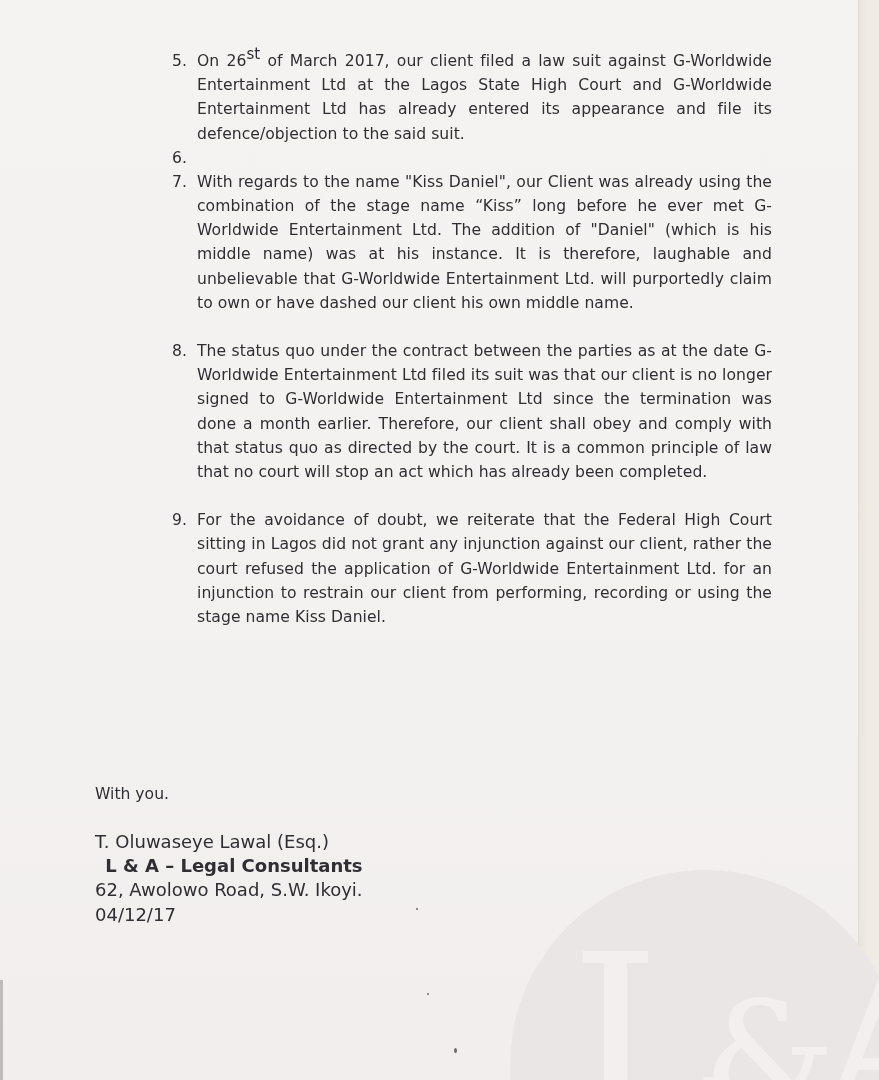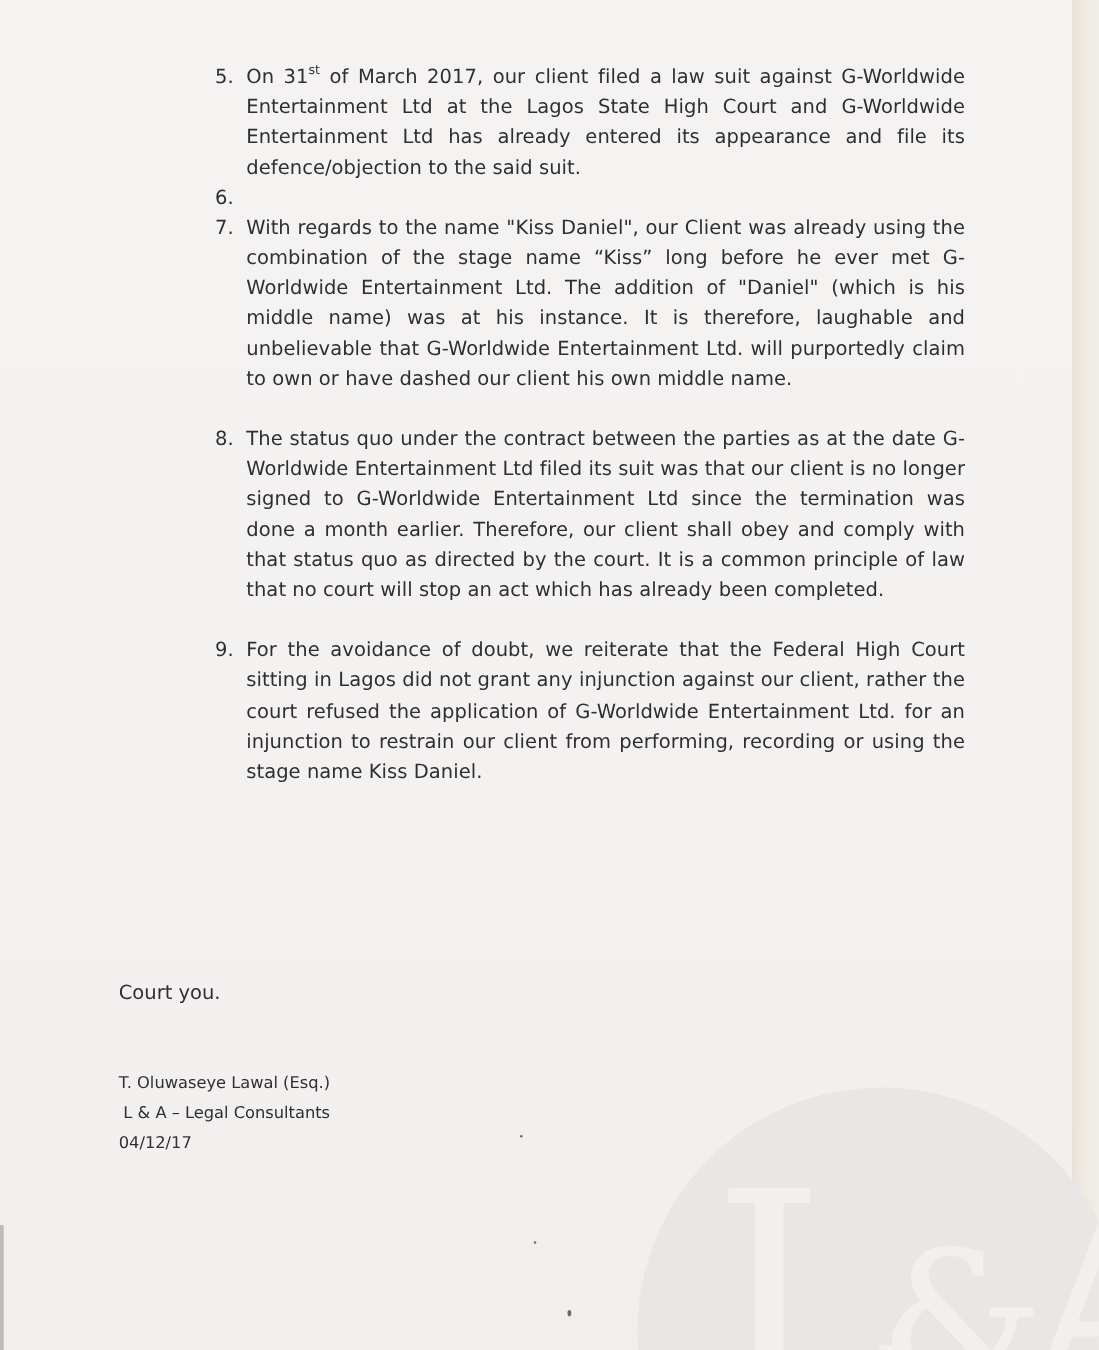--- a/index.html
+++ b/index.html
@@ -82,36 +82,36 @@
     line-height: 24.2px;
     text-align: justify;
     letter-spacing: 0.05px;
   }
   ol.points li .num {
     position: absolute;
     left: 0;
     top: 0;
   }
   ol.points li.gap { margin-top: 24px; }
-  sup { font-size: 10px; line-height: 0; position: relative; top: -1px; }
+  sup { font-size: 15px; line-height: 0; position: relative; top: -1px; }
   .closing {
     position: absolute;
     left: 95px;
     top: 782px;
     font-size: 15.6px;
     line-height: 24.2px;
   }
   .signature {
     position: absolute;
     left: 95px;
-    top: 855px;
-    font-size: 13px;
+    top: 830px;
+    font-size: 18px;
     line-height: 24.2px;
   }
-  .signature .bold { font-weight: normal; text-align: right; }
+  .signature .bold { font-weight: bold; text-align: right; }
   .speck {
     position: absolute;
     width: 2px; height: 2px;
     background: #6a6868;
     border-radius: 50%;
   }
 </style>
 </head>
 <body>
 
@@ -120,43 +120,44 @@
 <div class="left-edge"></div>
 
 <div class="watermark">
   <div class="wm-text"><span>L</span><span class="wm-amp">&amp;</span><span>A</span></div>
 </div>
 
 <div class="content">
   <ol class="points">
     <li>
       <span class="num">5.</span>
-      <span><span>On 31</span><sup>st</sup><span> of March 2017, our client filed a law suit against G-Worldwide Entertainment Ltd at the Lagos State High Court and G-Worldwide Entertainment Ltd has already entered its appearance and file its defence/objection to the said suit.</span></span>
+      <span><span>On 26</span><sup>st</sup><span> of March 2017, our client filed a law suit against G-Worldwide Entertainment Ltd at the Lagos State High Court and G-Worldwide Entertainment Ltd has already entered its appearance and file its defence/objection to the said suit.</span></span>
     </li>
     <li>
       <span class="num">6.</span>
     </li>
     <li class="gap">
       <span class="num">7.</span>
       <span>With regards to the name "Kiss Daniel", our Client was already using the combination of the stage name “Kiss” long before he ever met G-Worldwide Entertainment Ltd. The addition of "Daniel" (which is his middle name) was at his instance. It is therefore, laughable and unbelievable that G-Worldwide Entertainment Ltd. will purportedly claim to own or have dashed our client his own middle name.</span>
     </li>
     <li class="gap">
       <span class="num">8.</span>
       <span>The status quo under the contract between the parties as at the date G-Worldwide Entertainment Ltd filed its suit was that our client is no longer signed to G-Worldwide Entertainment Ltd since the termination was done a month earlier. Therefore, our client shall obey and comply with that status quo as directed by the court. It is a common principle of law that no court will stop an act which has already been completed.</span>
     </li>
     <li class="gap">
       <span class="num">9.</span>
       <span>For the avoidance of doubt, we reiterate that the Federal High Court sitting in Lagos did not grant any injunction against our client, rather the court refused the application of G-Worldwide Entertainment Ltd. for an injunction to restrain our client from performing, recording or using the stage name Kiss Daniel.</span>
     </li>
   </ol>
 
-  <div class="closing">Court you.</div>
+  <div class="closing">With you.</div>
 
   <div class="signature">
     <div>T. Oluwaseye Lawal (Esq.)</div>
     <div class="bold">L &amp; A – Legal Consultants</div>
+    <div>62, Awolowo Road, S.W. Ikoyi.</div>
     <div>04/12/17</div>
   </div>
 
   <div class="speck" style="left:416px; top:908px;"></div>
   <div class="speck" style="left:427px; top:993px;"></div>
   <div class="speck" style="left:454px; top:1048px; width:3px; height:5px;"></div>
 </div>
 
 </body></html>

